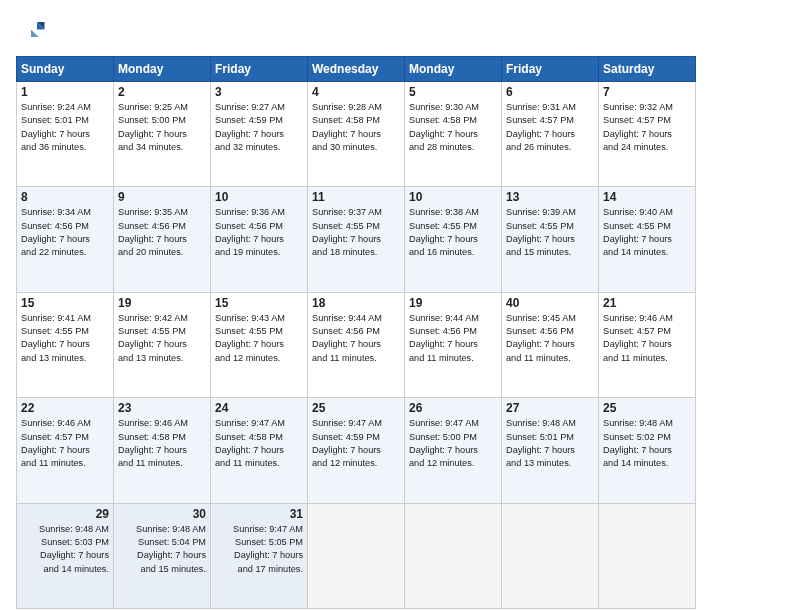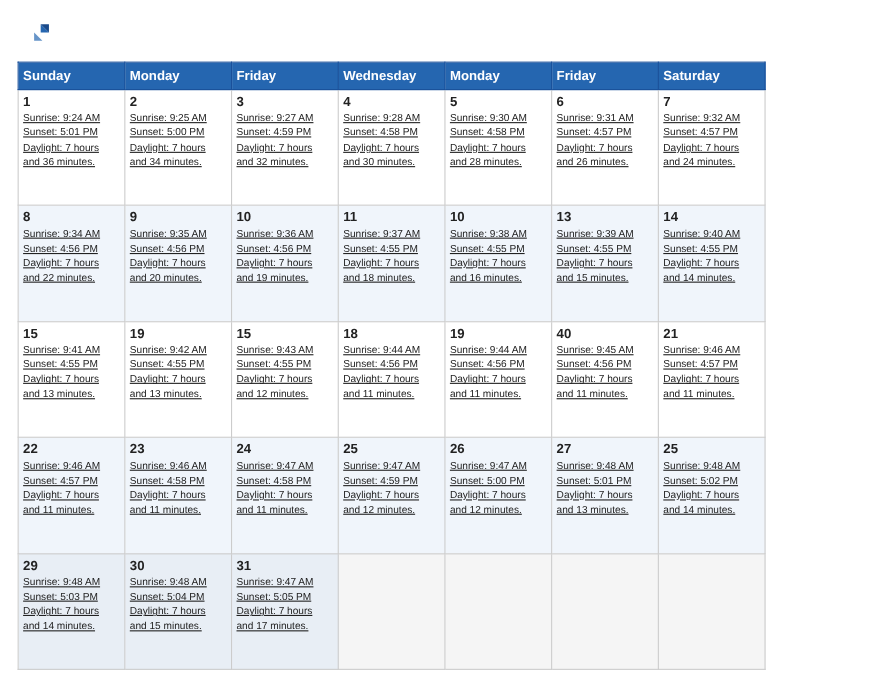--- a/index.html
+++ b/index.html
@@ -74,31 +74,31 @@
       font-size: 9.5px;
       color: #222;
       background: #fff;
       height: 85px;
     }
     .calendar tr:nth-child(even) td {
       background: #f0f5fb;
     }
     .calendar tr:last-child td {
       background: #e8eef5;
+      text-align: right;
     }
     .day-num {
       font-size: 12px;
       font-weight: bold;
       display: block;
       margin-bottom: 2px;
     }
     .cell-text {
       line-height: 1.45;
       font-size: 9.2px;
-      text-decoration: underline;
     }
     td.empty {
       background: #f5f5f5 !important;
     }
   </style>
 </head>
 <body>
 
 <div class="page">
   <div class="header">

